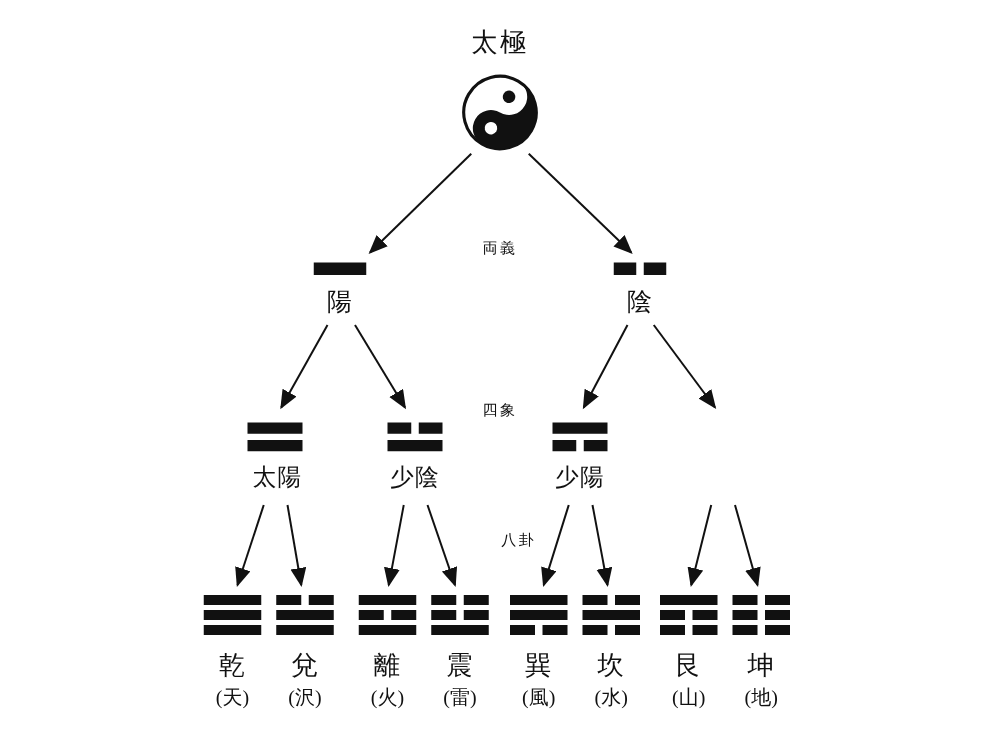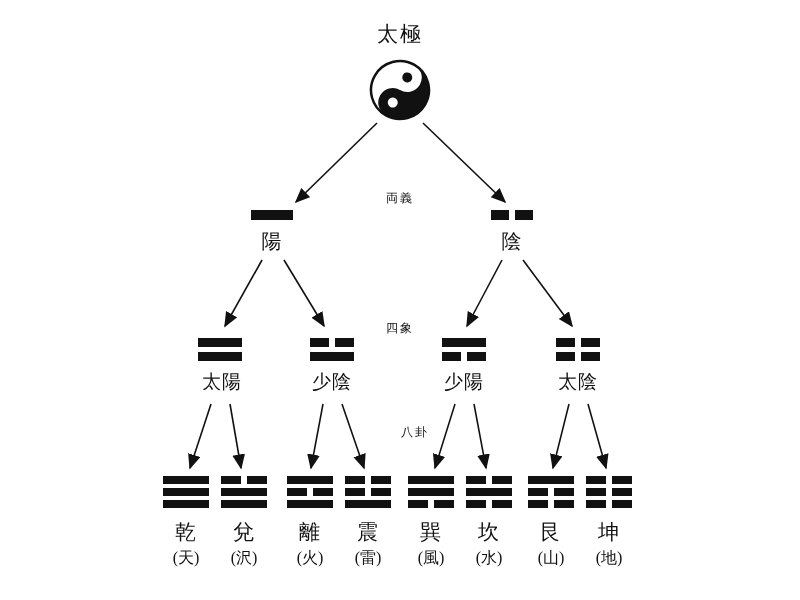--- a/index.html
+++ b/index.html
@@ -110,33 +110,20 @@
   <div class="node four-node" style="left:332px;top:338px;">
     <div class="symbol digram">
         <div class="line broken">
           <span class="seg"></span>
           <span class="seg"></span>
         </div>
         <div class="line solid"></div>
       </div>
     <div class="node-label">少陰</div>
   </div>
-  <div class="node four-node" style="left:578px;top:338px;">
-    <div class="symbol digram">
-        <div class="line broken">
-          <span class="seg"></span>
-          <span class="seg"></span>
-        </div>
-        <div class="line broken">
-          <span class="seg"></span>
-          <span class="seg"></span>
-        </div>
-      </div>
-    <div class="node-label">太陰</div>
-  </div>
 
   <div class="node trigram-node" style="left:186px;top:476px;">
     <div class="symbol trigram">
         <div class="line solid"></div>
         <div class="line solid"></div>
         <div class="line solid"></div>
       </div>
     <div class="node-label">乾</div>
     <div class="sub-label">(天)</div>
   </div>

